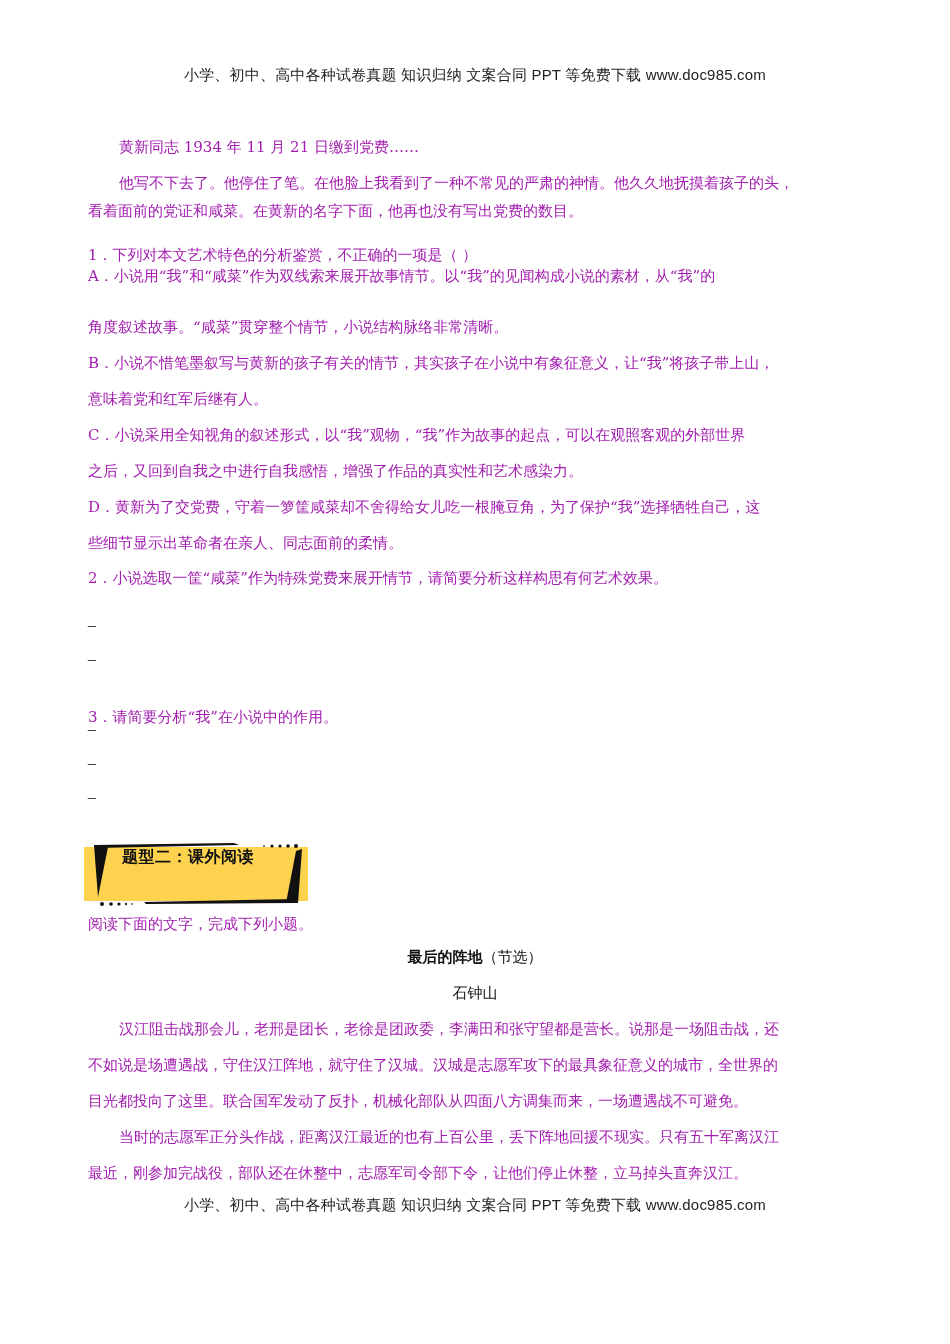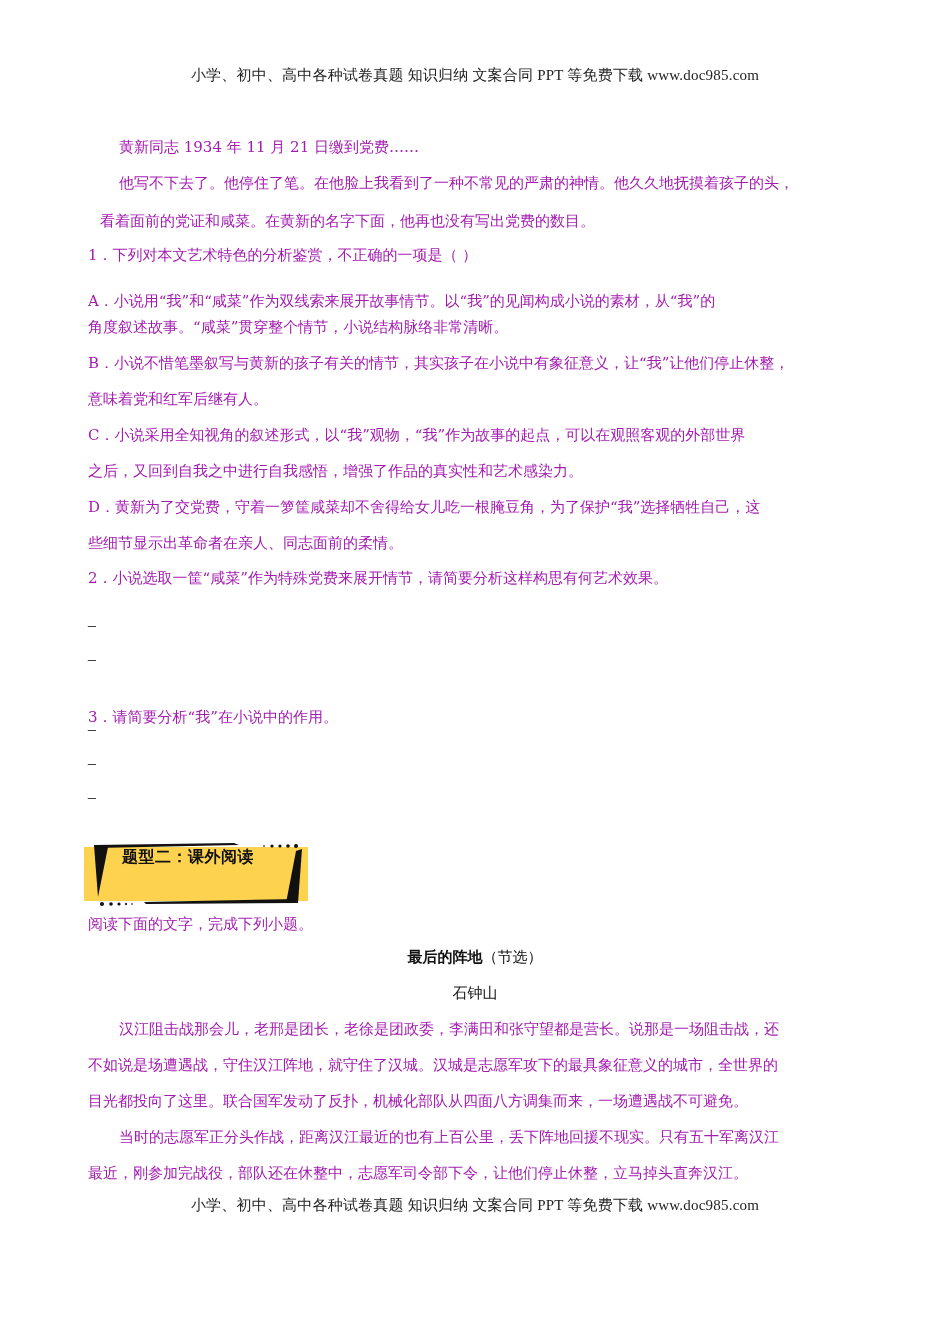--- a/index.html
+++ b/index.html
@@ -1,20 +1,20 @@
 <!DOCTYPE html>
 <html><head>
 <meta charset="utf-8">
 <style>
   html, body { margin: 0; padding: 0; background: #ffffff; }
   body { width: 950px; height: 1344px; position: relative; overflow: hidden;
          font-family: "DejaVu Serif", "Liberation Serif", serif; color: #111; }
   .page { position: absolute; left: 0; top: 0; width: 950px; height: 1344px; }
   .watermark { position: absolute; left: 0; width: 950px; text-align: center;
-               font-family: Liberation Serif, serif;
+               font-family: Liberation Sans, sans-serif;
                font-size: 15px; color: #222; letter-spacing: 0.2px; }
   .wm-top { top: 66px; }
   .wm-bottom { top: 1196px; }
   .line { position: absolute; left: 88px; font-size: 15px; line-height: 20px;
           white-space: nowrap; color: #a21caf; }
   .indent { left: 119px; }
   .dash { position: absolute; left: 88px; font-size: 14px; line-height: 14px; color: #333;
           font-family: "Liberation Sans", sans-serif; }
   .banner { position: absolute; left: 84px; top: 847px; width: 224px; height: 54px; text-align: right; }
   .banner .fill { position: absolute; left: 0; top: 0; width: 224px; height: 54px; background: #FDD24F; }
@@ -27,26 +27,26 @@
 </style>
 </head>
 <body>
 
 <div class="page">
 
   <div class="watermark wm-top">小学、初中、高中各种试卷真题 知识归纳 文案合同 PPT 等免费下载   www.doc985.com</div>
 
   <div class="line indent" style="top:137px;">黄新同志 1934 年 11 月 21 日缴到党费……</div>
   <div class="line indent" style="top:173px;">他写不下去了。他停住了笔。在他脸上我看到了一种不常见的严肃的神情。他久久地抚摸着孩子的头，</div>
-  <div class="line" style="top:211px;margin-left:12px;">看着面前的党证和咸菜。在黄新的名字下面，他再也没有写出党费的数目。</div>
+  <div class="line" style="top:201px;">看着面前的党证和咸菜。在黄新的名字下面，他再也没有写出党费的数目。</div>
 
   <div class="line" style="top:245px;">1．下列对本文艺术特色的分析鉴赏，不正确的一项是（   ）</div>
-  <div class="line" style="top:291px;">A．小说用“我”和“咸菜”作为双线索来展开故事情节。以“我”的见闻构成小说的素材，从“我”的</div>
+  <div class="line" style="top:266px;">A．小说用“我”和“咸菜”作为双线索来展开故事情节。以“我”的见闻构成小说的素材，从“我”的</div>
   <div class="line" style="top:317px;">角度叙述故事。“咸菜”贯穿整个情节，小说结构脉络非常清晰。</div>
-  <div class="line" style="top:353px;">B．小说不惜笔墨叙写与黄新的孩子有关的情节，其实孩子在小说中有象征意义，让“我”让他们停止休整，</div>
+  <div class="line" style="top:353px;">B．小说不惜笔墨叙写与黄新的孩子有关的情节，其实孩子在小说中有象征意义，让“我”将孩子带上山，</div>
   <div class="line" style="top:389px;">意味着党和红军后继有人。</div>
   <div class="line" style="top:461px;">之后，又回到自我之中进行自我感悟，增强了作品的真实性和艺术感染力。</div>
   <div class="line" style="top:425px;">C．小说采用全知视角的叙述形式，以“我”观物，“我”作为故事的起点，可以在观照客观的外部世界</div>
   <div class="line" style="top:497px;">D．黄新为了交党费，守着一箩筐咸菜却不舍得给女儿吃一根腌豆角，为了保护“我”选择牺牲自己，这</div>
   <div class="line" style="top:533px;">些细节显示出革命者在亲人、同志面前的柔情。</div>
 
   <div class="line" style="top:568px;">2．小说选取一筐“咸菜”作为特殊党费来展开情节，请简要分析这样构思有何艺术效果。</div>
   <div class="dash" style="top:612px;">_</div>
   <div class="dash" style="top:646px;">_</div>
 

